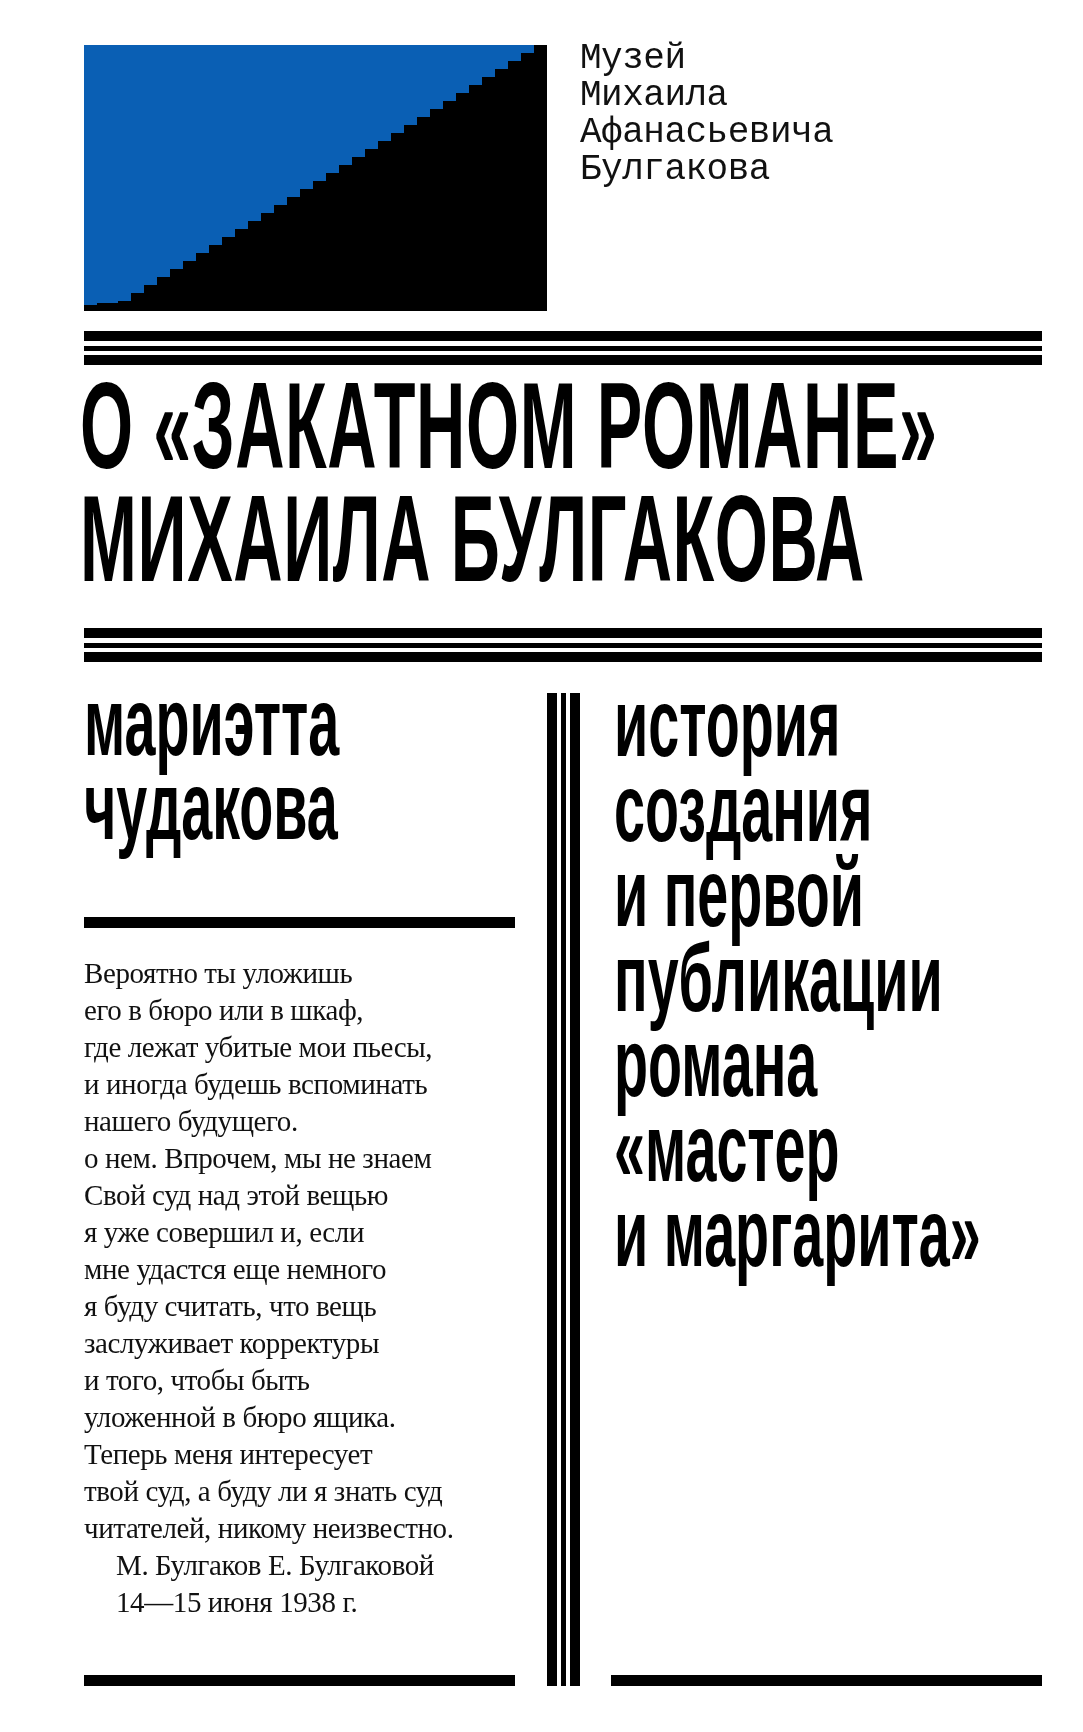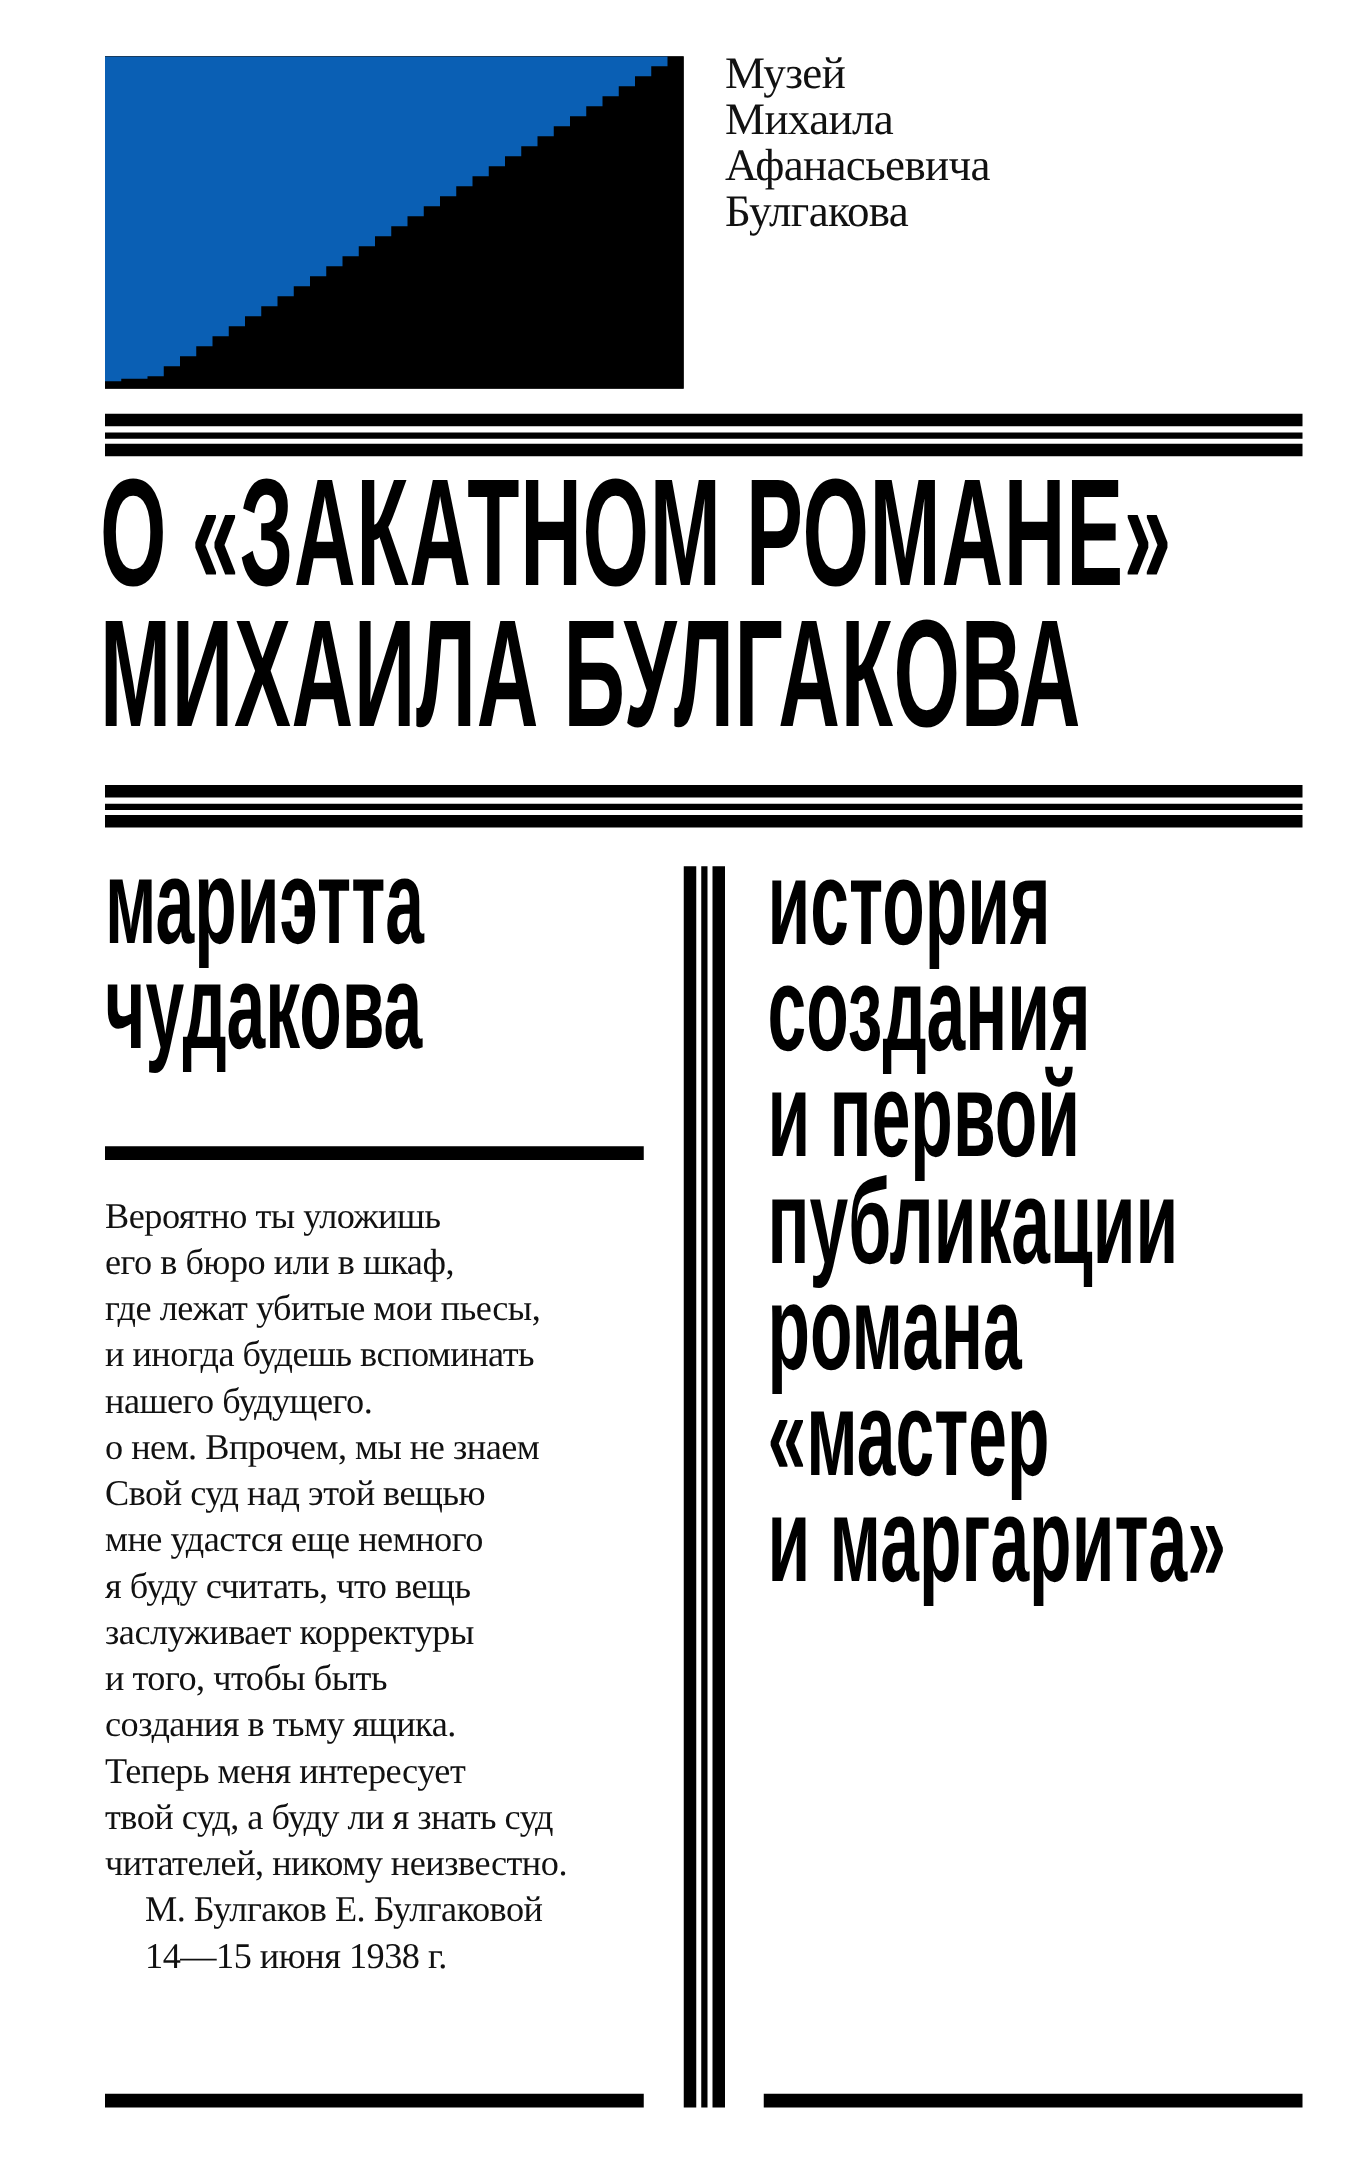--- a/index.html
+++ b/index.html
@@ -21,21 +21,21 @@
       left: 84px; top: 45px;
       width: 463px; height: 266px;
       background: #000;
       overflow: hidden;
     }
     .emblem svg { display: block; }
 
     
     .museum {
       left: 580px; top: 40px;
-      font-family: Liberation Serif, serif;
+      font-family: Liberation Mono, monospace;
       font-size: 36px;
       line-height: 37px;
       letter-spacing: -0.5px;
       color: #111;
     }
     .museum div { white-space: nowrap; }
 
     
     .stripe { background: #000; }
 
@@ -146,25 +146,26 @@
 </div>
 
 <div class="abs epigraph">
   <div class="line">Вероятно ты уложишь</div>
   <div class="line">его в бюро или в шкаф,</div>
   <div class="line">где лежат убитые мои пьесы,</div>
   <div class="line">и иногда будешь вспоминать</div>
   <div class="line">нашего будущего.</div>
   <div class="line">о нем. Впрочем, мы не знаем</div>
   <div class="line">Свой суд над этой вещью</div>
+  <div class="line">я уже совершил и, если</div>
   <div class="line">мне удастся еще немного</div>
   <div class="line">я буду считать, что вещь</div>
   <div class="line">заслуживает корректуры</div>
   <div class="line">и того, чтобы быть</div>
-  <div class="line">создания в тьму ящика.</div>
+  <div class="line">уложенной в бюро ящика.</div>
   <div class="line">Теперь меня интересует</div>
   <div class="line">твой суд, а буду ли я знать суд</div>
   <div class="line">читателей, никому неизвестно.</div>
   <div class="sig">М. Булгаков Е. Булгаковой</div>
   <div class="sig">14—15 июня 1938 г.</div>
 </div>
 
 <div class="abs stripe" style="left:84px; top:1675px; width:431px; height:11px;"></div>
 <div class="abs stripe" style="left:611px; top:1675px; width:431px; height:11px;"></div>
 

